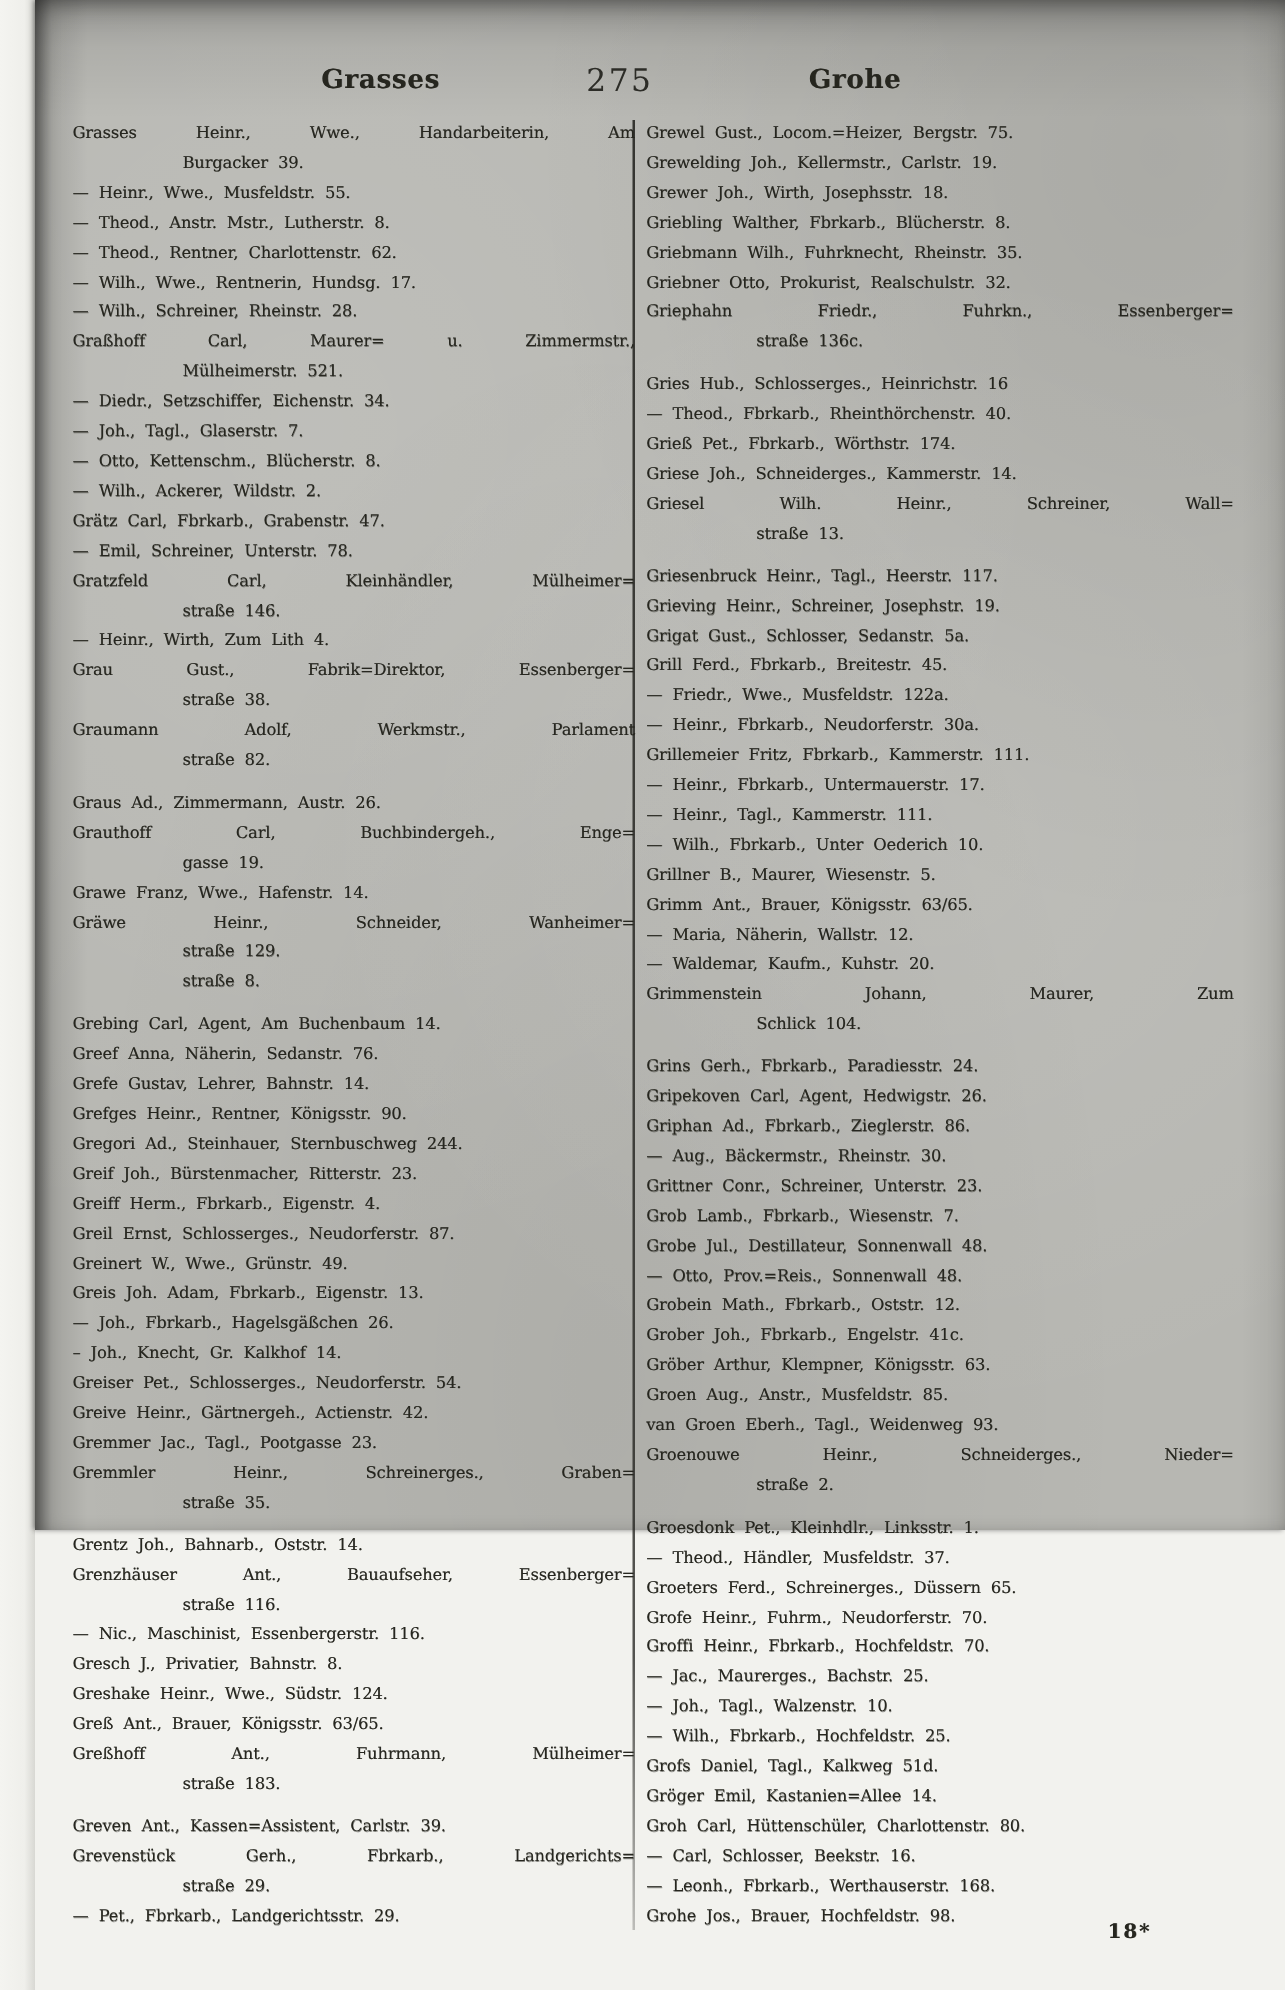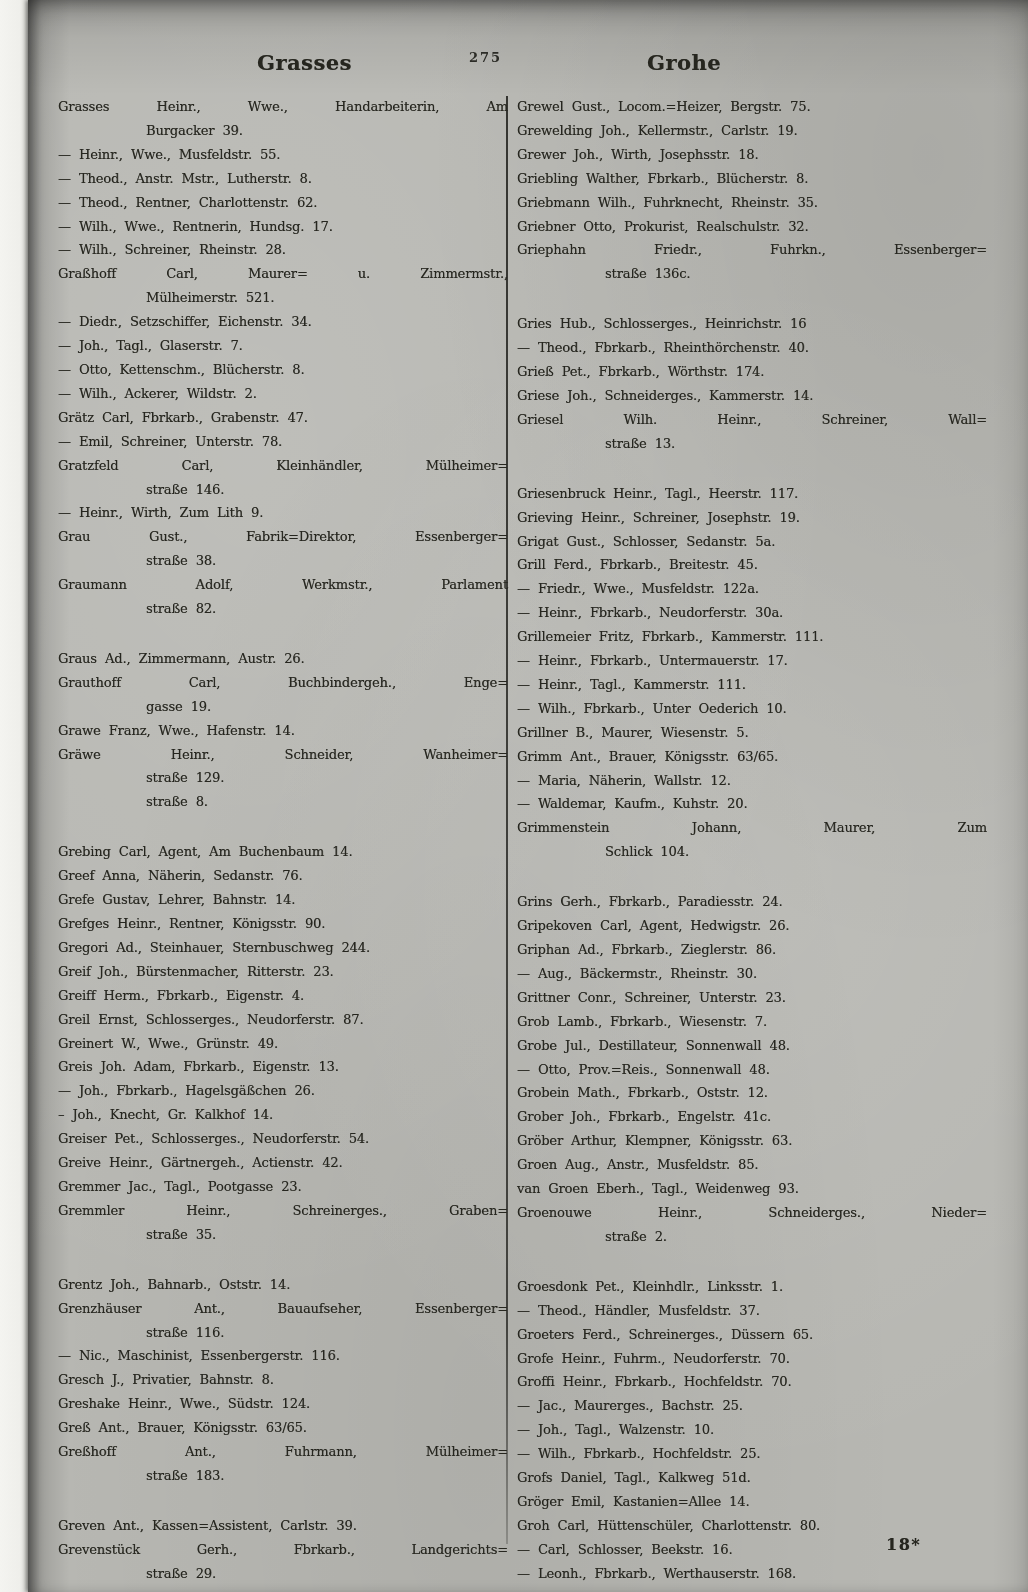--- a/index.html
+++ b/index.html
@@ -8,21 +8,21 @@
     position: relative;
     overflow: hidden;
     background: #f2f2ee;
     font-family: "DejaVu Serif", "Liberation Serif", serif;
   }
   .scan-strip {
     position: absolute; left: 0; top: 0; width: 28px; height: 1592px;
     background: linear-gradient(90deg, #f4f4f0 0%, #efefeb 70%, #d8d8d3 100%);
   }
   .page {
-    position: absolute; left: 28px; top: 0; width: 1000px; height: 1592px;
+    position: absolute; left: 28px; top: 0; width: 1000px; height: 1224px;
     color: #26261f;
     background:
       radial-gradient(ellipse at 22% 28%, rgba(255,255,255,0.10), transparent 55%),
       radial-gradient(ellipse at 72% 55%, rgba(255,255,255,0.09), transparent 50%),
       radial-gradient(ellipse at 45% 90%, rgba(0,0,0,0.05), transparent 55%),
       radial-gradient(ellipse at 90% 10%, rgba(0,0,0,0.07), transparent 40%),
       linear-gradient(180deg, rgba(0,0,0,0.20) 0px, rgba(0,0,0,0.07) 38px, rgba(0,0,0,0) 95px),
       linear-gradient(90deg, rgba(0,0,0,0.32) 0px, rgba(0,0,0,0.12) 13px, rgba(0,0,0,0) 42px),
       linear-gradient(270deg, rgba(0,0,0,0.07) 0px, rgba(0,0,0,0) 35px),
       #b7b7b2;
@@ -32,39 +32,39 @@
   }
   .page-header { position: absolute; top: 50px; left: 0; width: 100%; height: 32px; }
   .hdr-kw {
     position: absolute; font-size: 21px; font-weight: bold;
     letter-spacing: 0.5px;
     text-shadow: 0.3px 0.3px 0.5px rgba(35,35,30,0.55);
   }
   .hdr-left  { left: 229px; }
   .hdr-right { left: 619px; }
   .hdr-num {
-    position: absolute; left: 441px; font-size: 13px; font-weight: bold;
+    position: absolute; left: 441px; font-size: 25px; font-weight: normal;
     letter-spacing: 2px; color: #2c2c27;
   }
   .divider {
     position: absolute; left: 478px; top: 96px; width: 2px; height: 1448px;
     background: linear-gradient(180deg, rgba(30,30,26,0.85) 0%, rgba(30,30,26,0.75) 85%, rgba(30,30,26,0.25) 100%);
   }
   .col {
     position: absolute; top: 95px;
     font-size: 13px; line-height: 23.9px; font-weight: normal;
     word-spacing: 4px; letter-spacing: -0.1px;
     text-shadow: 0.3px 0.3px 0.45px rgba(38,38,32,0.5);
   }
   .col-left  { left: 30px;  width: 450px; }
   .col-right { left: 489px; width: 470px; }
   .line { white-space: nowrap; text-align: justify; overflow: visible; }
   .line.just { text-align-last: justify; }
   .line.cont { padding-left: 88px; }
-  .line.gap  { margin-top: 26px; }
+  .line.gap  { margin-top: 10px; }
   .footer-mark {
     position: absolute; left: 858px; top: 1535px;
     font-size: 16px; font-weight: bold; letter-spacing: 1.5px;
     text-shadow: 0.3px 0.3px 0.5px rgba(35,35,30,0.55);
   }
 </style>
 </head>
 <body>
 
 <div class="scan-strip"></div>
@@ -91,21 +91,21 @@
       <div class="line just">Graßhoff Carl, Maurer= u. Zimmermstr.,</div>
       <div class="line cont">Mülheimerstr. 521.</div>
       <div class="line">— Diedr., Setzschiffer, Eichenstr. 34.</div>
       <div class="line">— Joh., Tagl., Glaserstr. 7.</div>
       <div class="line">— Otto, Kettenschm., Blücherstr. 8.</div>
       <div class="line">— Wilh., Ackerer, Wildstr. 2.</div>
       <div class="line">Grätz Carl, Fbrkarb., Grabenstr. 47.</div>
       <div class="line">— Emil, Schreiner, Unterstr. 78.</div>
       <div class="line just">Gratzfeld Carl, Kleinhändler, Mülheimer=</div>
       <div class="line cont">straße 146.</div>
-      <div class="line">— Heinr., Wirth, Zum Lith 9.</div>
+      <div class="line">— Heinr., Wirth, Zum Lith 4.</div>
       <div class="line just">Grau Gust., Fabrik=Direktor, Essenberger=</div>
       <div class="line cont">straße 38.</div>
       <div class="line just">Graumann Adolf, Werkmstr., Parlament</div>
       <div class="line cont">straße 82.</div>
       <div class="line gap">Graus Ad., Zimmermann, Austr. 26.</div>
       <div class="line just">Grauthoff Carl, Buchbindergeh., Enge=</div>
       <div class="line cont">gasse 19.</div>
       <div class="line">Grawe Franz, Wwe., Hafenstr. 14.</div>
       <div class="line just">Gräwe Heinr., Schneider, Wanheimer=</div>
       <div class="line cont">straße 129.</div>

